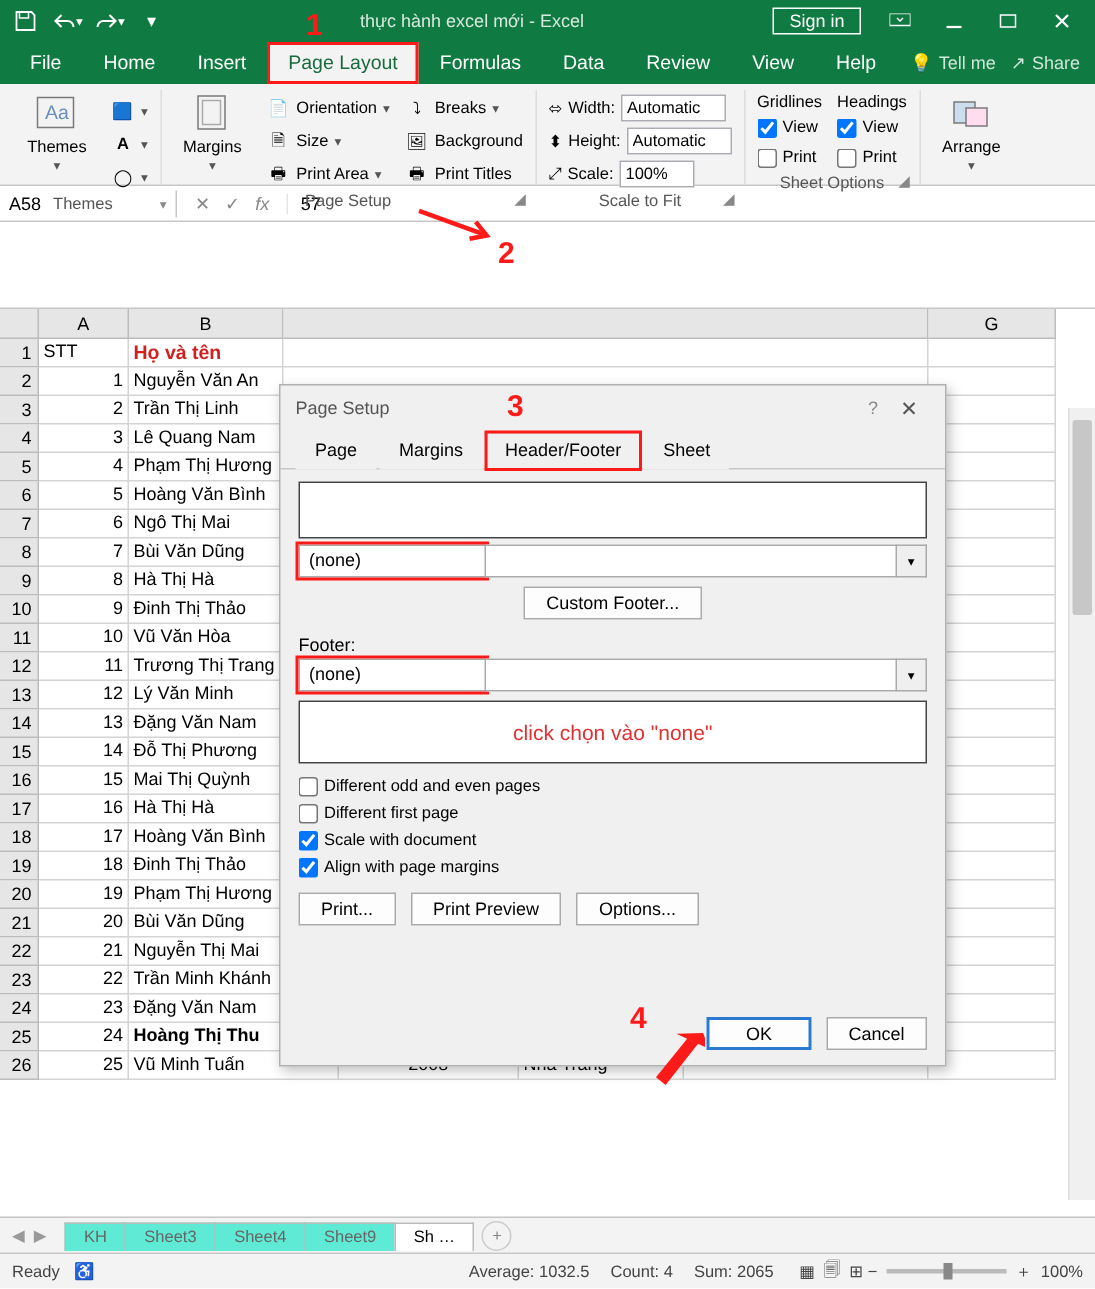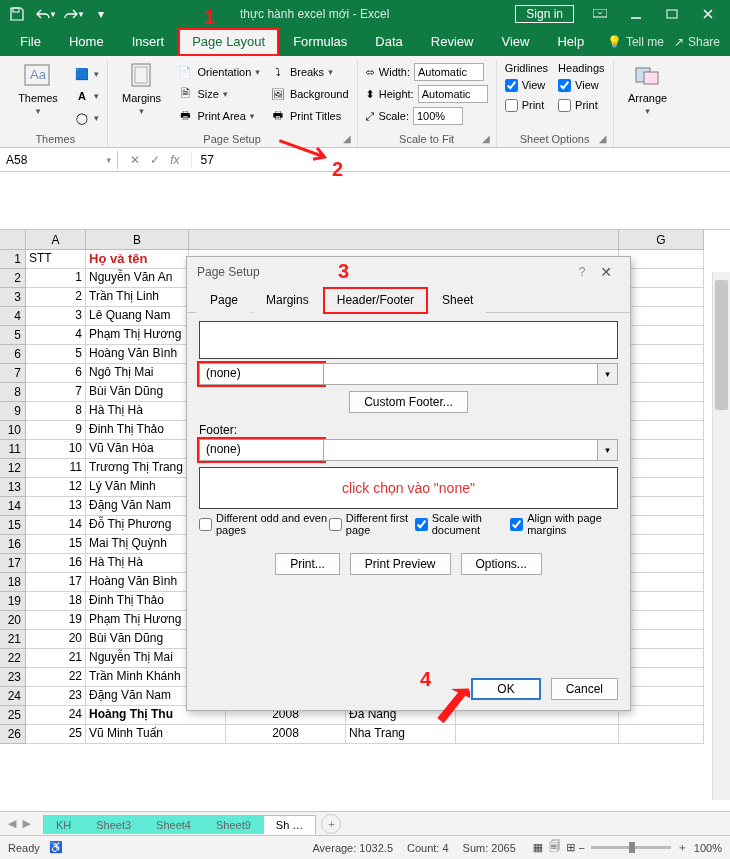--- a/index.html
+++ b/index.html
@@ -15,21 +15,21 @@
 .titlebar .winbtn { width: 36px; height: 28px; display: flex; align-items: center; justify-content: center; color: #fff; }
 
 
 .ribbon-tabs { background: #0f7a42; height: 28px; display: flex; align-items: stretch; padding-left: 6px; gap: 0; }
 .ribbon-tab { color: #fff; padding: 6px 14px 0 14px; font-size: 13px; position: relative; }
 .ribbon-tab.active { background: #f3f3f3; color: #1a6b3c; }
 .ribbon-tab.highlight { outline: 2px solid #ff1a1a; outline-offset: -2px; }
 .ribbon-right { margin-left: auto; display: flex; align-items: center; gap: 10px; color: #cfe6d8; padding-right: 10px; }
 
 
-.ribbon { background: #f3f3f3; border-bottom: 1px solid #c7c7c7; height: 92px; display: flex; padding: 4px 0 0 4px; }
+.ribbon { background: #f3f3f3; border-bottom: 1px solid #c7c7c7; height: 68px; display: flex; padding: 4px 0 0 4px; }
 .rgroup { border-right: 1px solid #ddd; padding: 0 8px 2px 8px; display: flex; flex-direction: column; justify-content: space-between; }
 .rgroup .label { text-align: center; font-size: 11px; color: #555; padding-top: 2px; position: relative; }
 .rgroup .label .launcher { position: absolute; right: -2px; bottom: 1px; font-size: 10px; color: #888; }
 .big-btn { display: flex; flex-direction: column; align-items: center; justify-content: center; gap: 2px; width: 52px; padding-top: 2px; }
 .big-btn .ico { width: 32px; height: 28px; display: flex; align-items: center; justify-content: center; }
 .big-btn .lbl { font-size: 11px; text-align: center; }
 .vstack { display: flex; flex-direction: column; gap: 2px; }
 .hstack { display: flex; flex-direction: row; gap: 10px; align-items: flex-start; }
 .mini { display: flex; align-items: center; gap: 4px; font-size: 11px; height: 20px; }
 .mini .ico { width: 16px; height: 16px; display: flex; align-items: center; justify-content: center; }
@@ -92,21 +92,21 @@
 .preview-box { border: 1px solid #444; height: 38px; background: #fff; margin-bottom: 4px; }
 .fld-label { font-size: 12px; margin-top: 6px; }
 .combo { display: flex; height: 22px; margin: 2px 0 6px 0; }
 .combo .cval { flex: 1; border: 1px solid #aaa; background: #fff; padding: 2px 6px; font-size: 12px; }
 .combo .cbtn { width: 20px; border: 1px solid #aaa; border-left: none; background: #efefef; display: flex; align-items: center; justify-content: center; font-size: 9px; }
 .redbox { outline: 2px solid #ff1a1a; }
 .dlg-btnrow { display: flex; gap: 10px; justify-content: center; margin: 6px 0 10px 0; }
 .dlg-btn { border: 1px solid #aaa; background: #fdfdfd; padding: 3px 14px; font-size: 12px; }
 .dlg-btn.primary { border: 2px solid #2a7ad1; padding: 2px 24px; }
 .red-note { color: #e03030; font-size: 14px; text-align: center; }
-.dlg-checks { margin-top: 6px; display: flex; flex-direction: row; gap: 0; font-size: 12px; }
+.dlg-checks { margin-top: 6px; display: flex; flex-direction: column; gap: 0; font-size: 12px; }
 .dlg-foot { position: absolute; bottom: 10px; right: 12px; display: flex; gap: 10px; }
 .annot { position: absolute; color: #ff1a1a; font-weight: bold; font-size: 20px; pointer-events: none; }
 .arrow-red { position: absolute; font-size: 28px; color: #ff1a1a; transform: rotate(20deg); pointer-events: none; }
 .cursor-arrow-svg { position: absolute; pointer-events: none; }
 
 svg { display: block; }
 </style>
 </head>
 <body>
 
@@ -619,21 +619,21 @@
         </label>
       <label class="chk">
           <input type="checkbox" checked="" style="">
           <span>Scale with document</span>
         </label>
       <label class="chk">
           <input type="checkbox" checked="" style="">
           <span>Align with page margins</span>
         </label>
     </div>
-    <div class="dlg-btnrow" style="justify-content:center;margin-top:20px">
+    <div class="dlg-btnrow" style="justify-content:flex-start;margin-top:8px">
       <button class="dlg-btn">Print...</button>
       <button class="dlg-btn">Print Preview</button>
       <button class="dlg-btn">Options...</button>
     </div>
   </div>
   <div class="dlg-foot">
     <button class="dlg-btn primary">OK</button>
     <button class="dlg-btn">Cancel</button>
   </div>
 </div>

